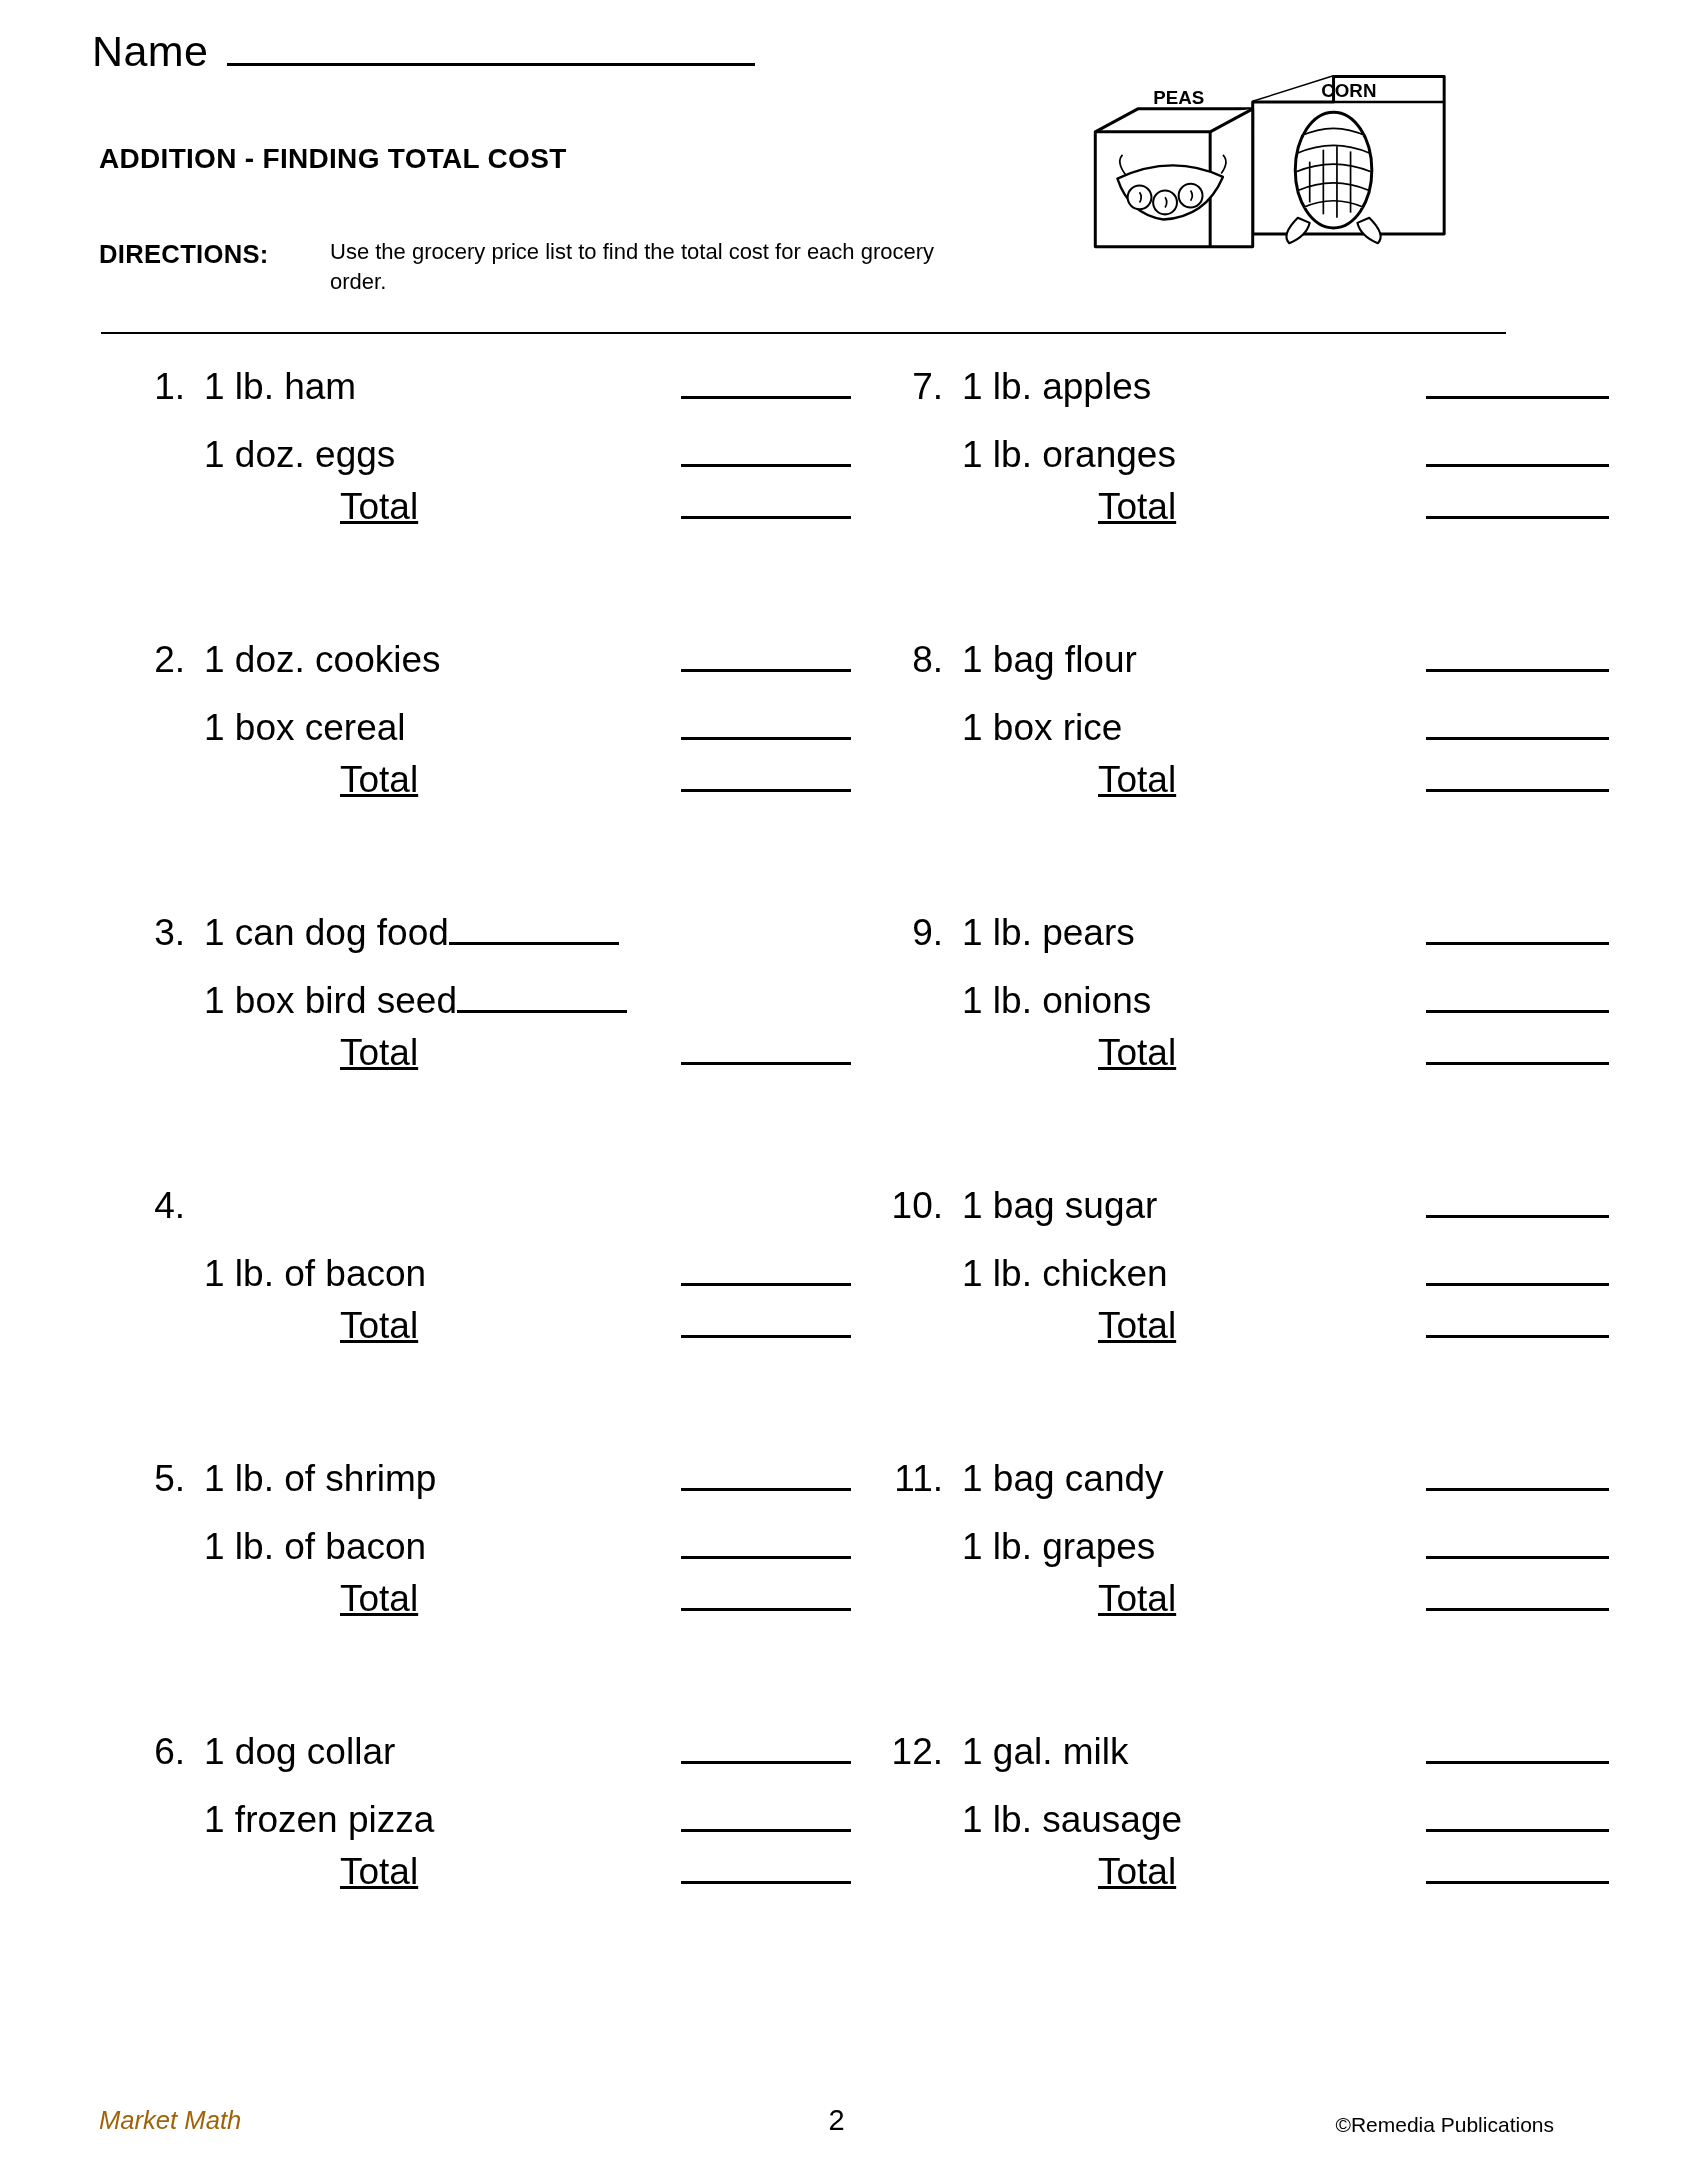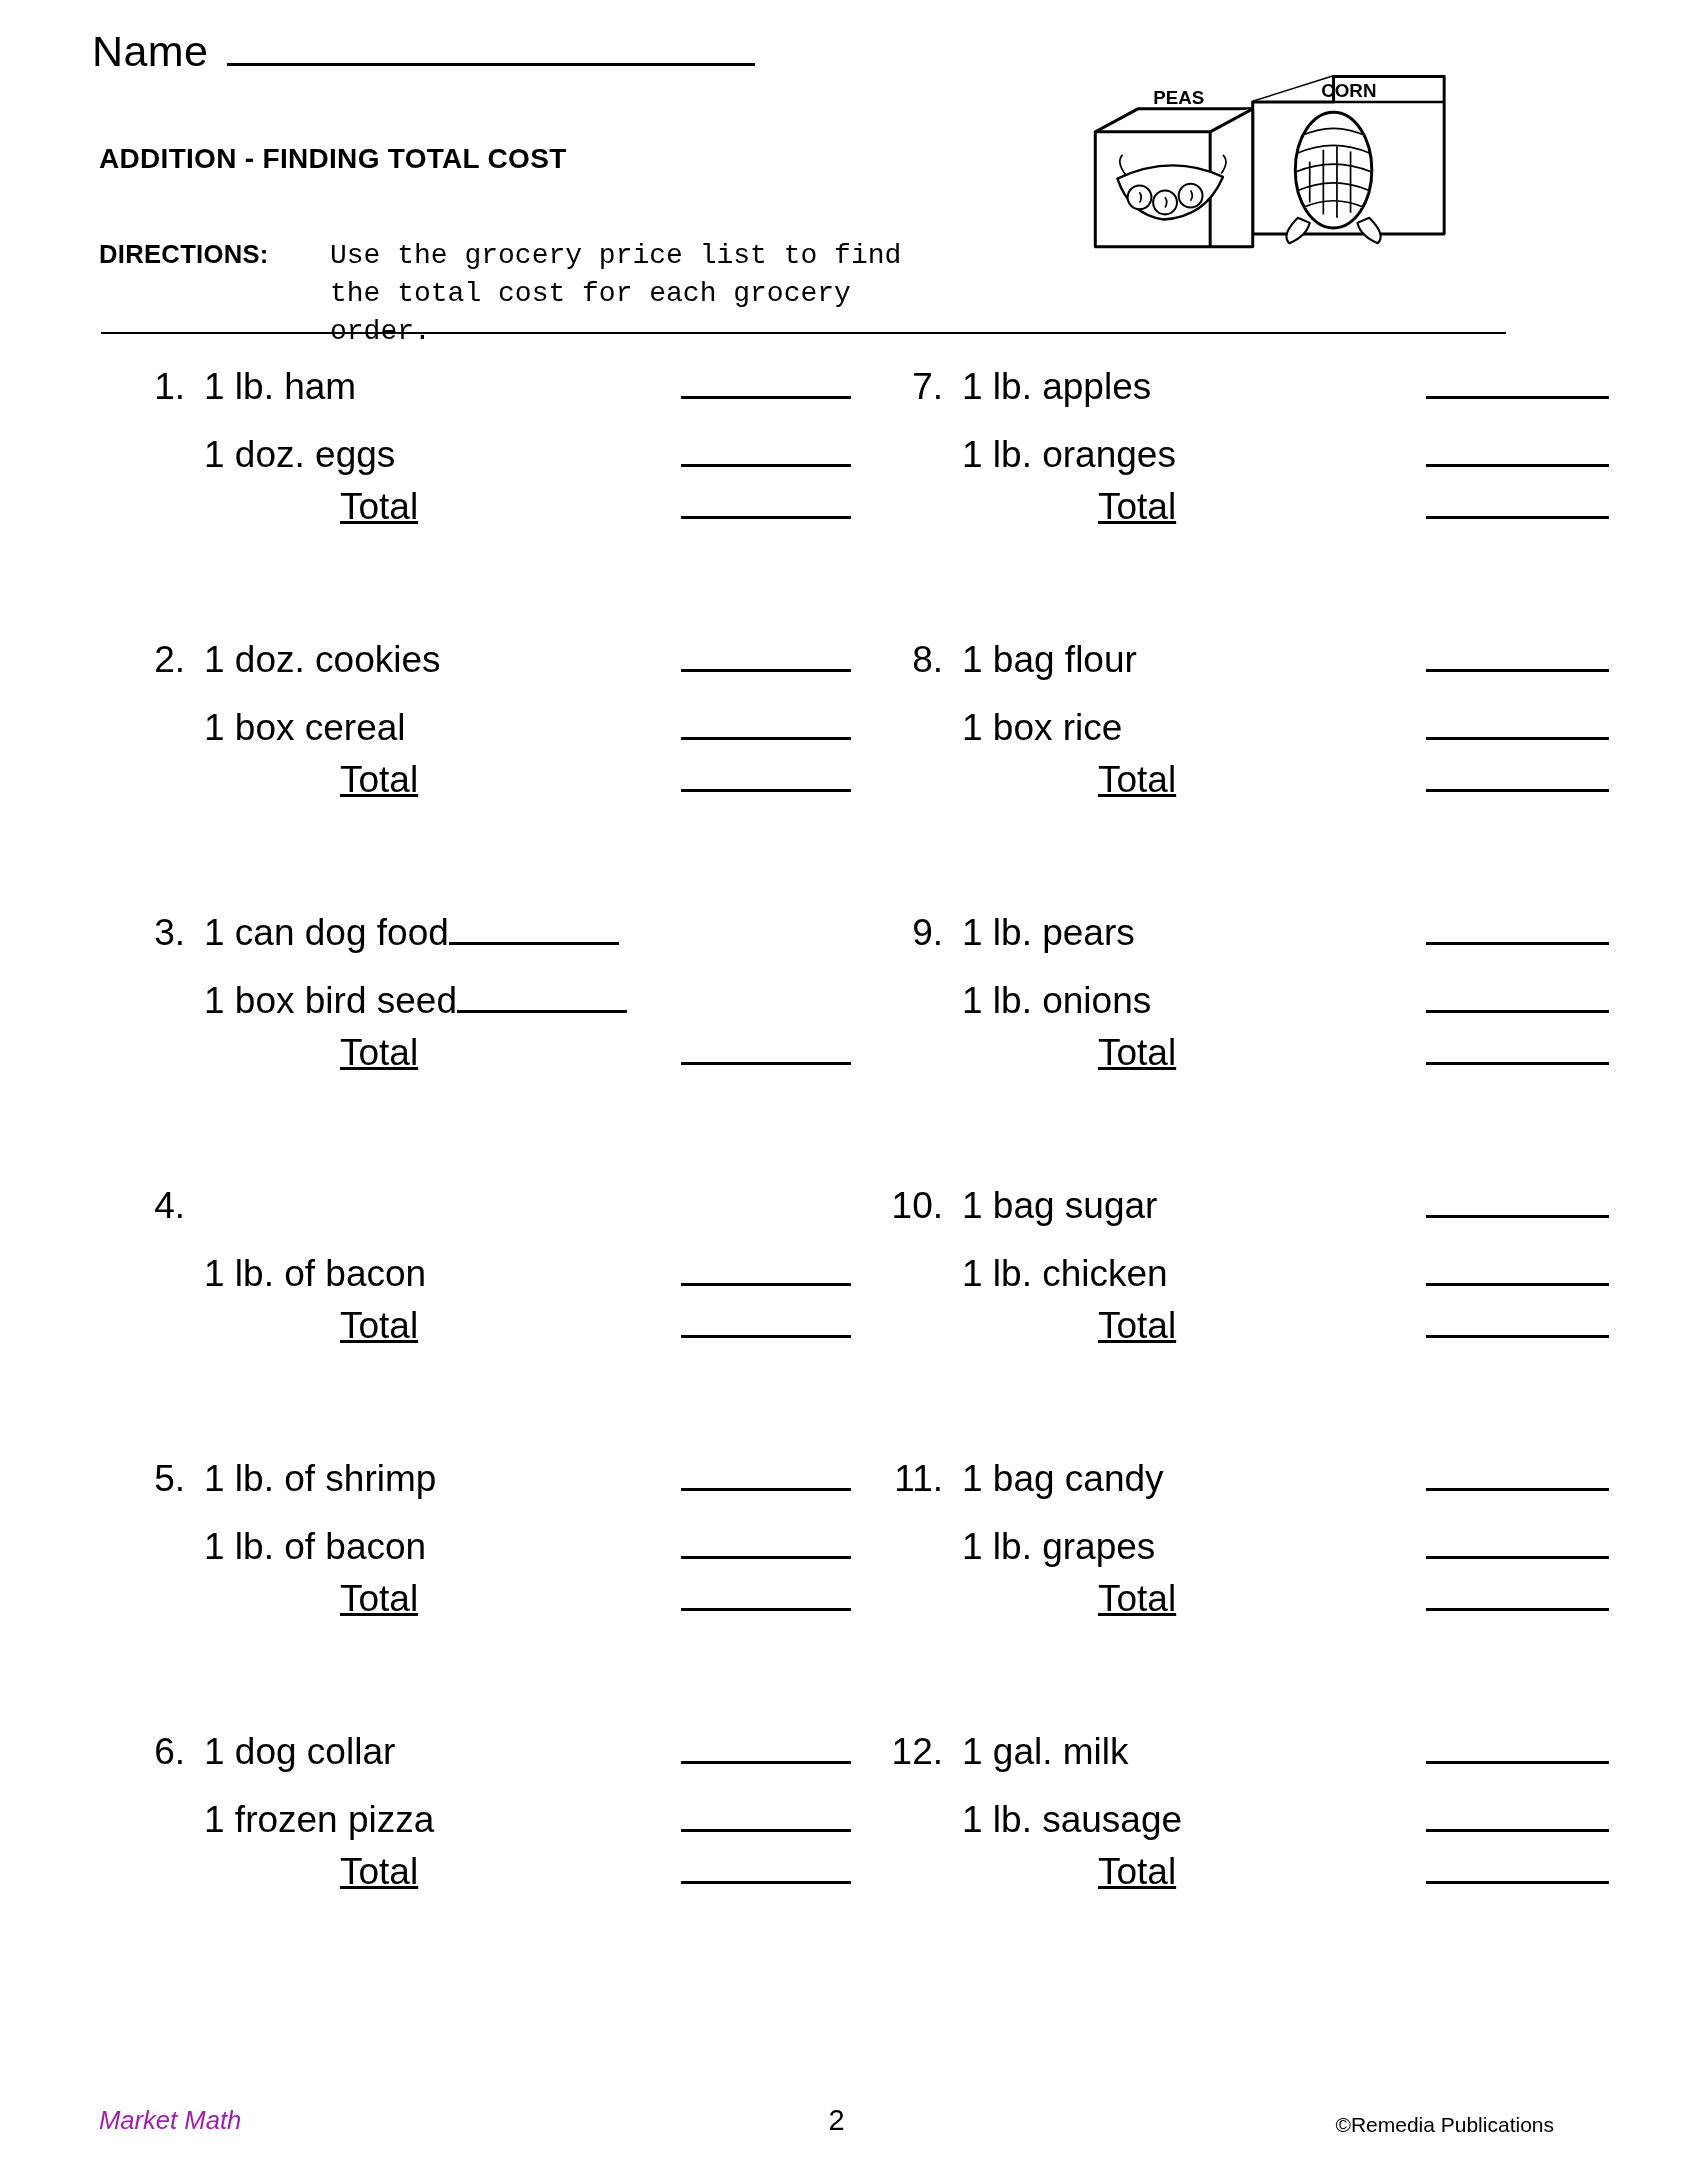--- a/index.html
+++ b/index.html
@@ -56,24 +56,23 @@
     left: 99px;
     top: 240px;
     font-size: 25.6px;
     font-weight: bold;
     letter-spacing: 0.3px;
   }
   .directions-text {
     position: absolute;
     left: 330px;
     top: 237px;
-    font-size: 28px;
+    font-size: 22px;
     line-height: 1.35;
     width: 613px;
-    font-family: Liberation Mono, monospace;
   }
 
   .hrule {
     position: absolute;
     left: 101px;
     top: 332px;
     width: 1405px;
     height: 0;
     border-top: 2.6px solid #000;
   }
@@ -143,21 +142,21 @@
   
   .blank.tight { margin-left: 0; }
 
   
   .footer-left {
     position: absolute;
     left: 99px;
     bottom: 46px;
     font-size: 25.6px;
     font-style: italic;
-    color: #a21caf;
+    color: #a16207;
   }
   .footer-center {
     position: absolute;
     left: 0;
     right: 0;
     bottom: 44px;
     text-align: center;
     font-size: 29px;
   }
   .footer-right {

